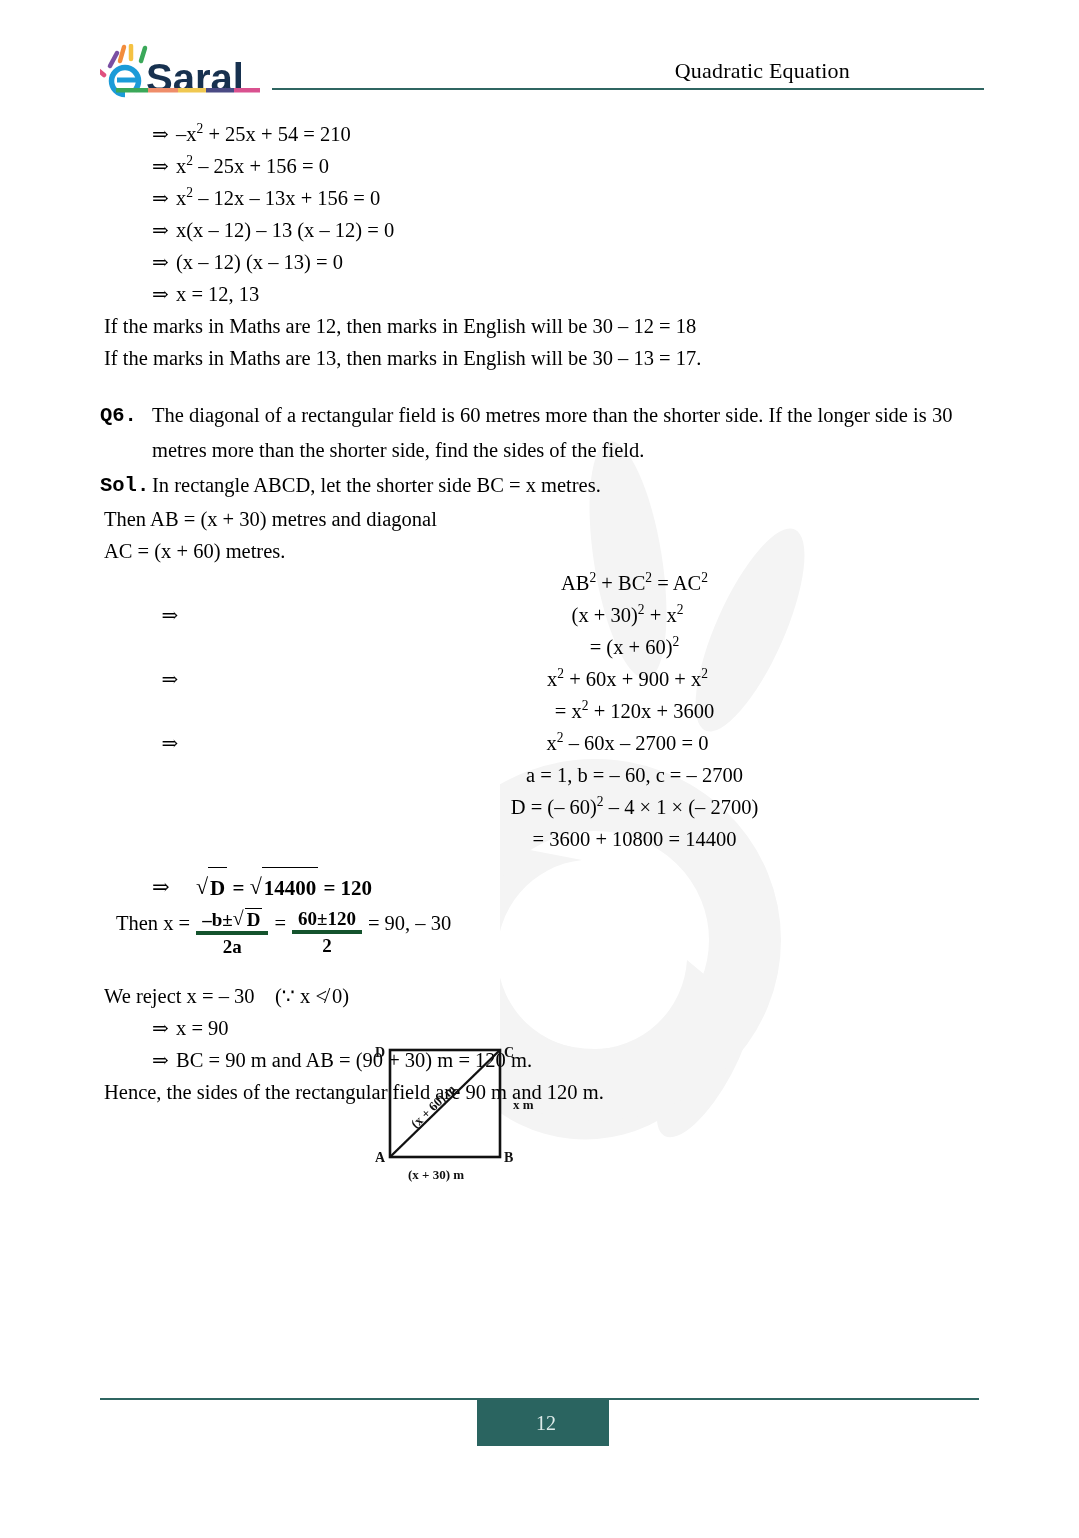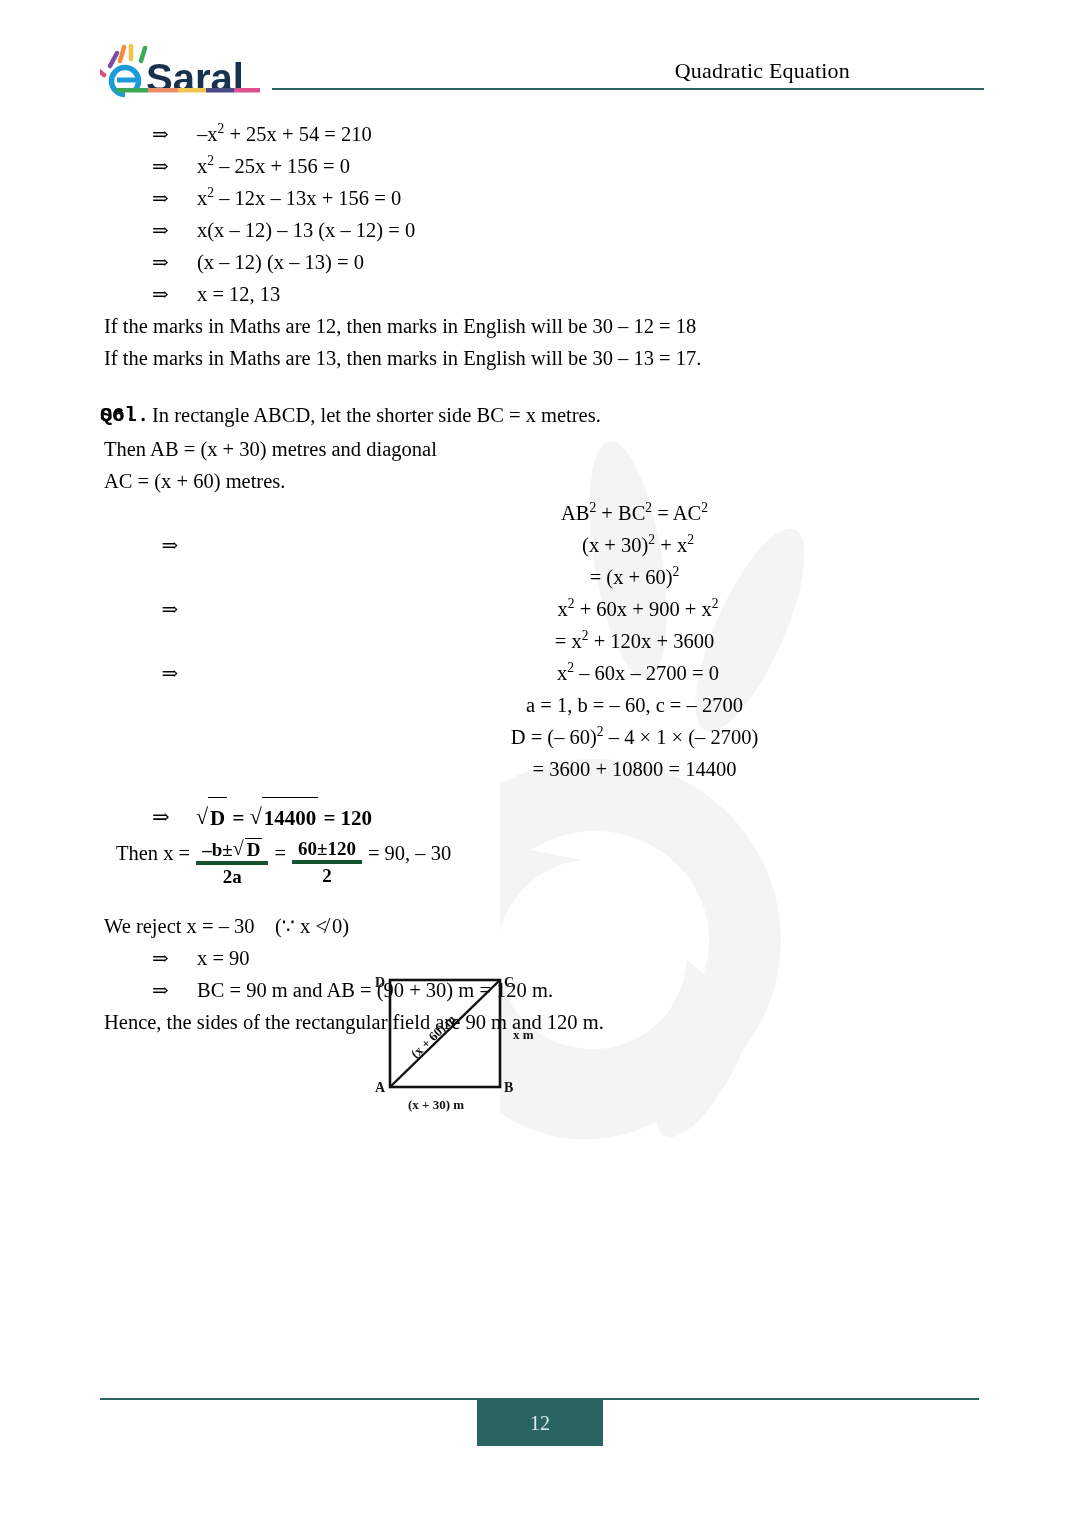--- a/index.html
+++ b/index.html
@@ -83,21 +83,21 @@
   }
   .arrow-line .arw {
     position: absolute;
     left: 152px;
     top: 0;
     width: 36px;
     font-size: 20px;
   }
   .arrow-line .eq {
     display: inline-block;
-    margin-left: 45px;
+    margin-left: 24px;
   }
   .plain {
     padding-left: 92px;
     margin-left: 12px;
   }
   .deep-eq {
     padding-left: 190px;
   }
 
   sup { font-size: 0.66em; vertical-align: super; line-height: 0; }
@@ -210,20 +210,21 @@
     left: 477px;
     top: 2px;
     width: 126px;
     height: 46px;
     background: #2a6460;
     color: #dfeceb;
     font-size: 20px;
     display: flex;
     align-items: center;
     justify-content: center;
+    padding-left: 6px;
   }
 </style>
 </head>
 <body>
 
 <div class="page">
 
   <svg class="watermark" viewBox="0 0 540 720" xmlns="http://www.w3.org/2000/svg">
     <g fill="#f4f4f4">
       <ellipse cx="128" cy="140" rx="34" ry="120" transform="rotate(-9 128 140)"></ellipse>
@@ -292,20 +293,21 @@
       </div>
     </div>
 
     <div class="row plain">If the marks in Maths are 12, then marks in English will be 30 – 12 = 18</div>
     <div class="row plain">If the marks in Maths are 13, then marks in English will be 30 – 13 = 17.</div>
 
     <div style="height:24px"></div>
 
     <div class="qrow">
       <span class="qtag">Q6.</span>
+      <span class="qtext">The diagonal of a rectangular field is 60 metres more than the shorter side. If the longer side is 30 metres more than the shorter side, find the sides of the field.</span>
     </div>
 
     <div class="qrow">
       <span class="qtag">Sol.</span>
       <span class="qtext">In rectangle ABCD, let the shorter side BC = x metres.</span>
     </div>
     <div class="row plain">Then AB = (x + 30) metres and diagonal</div>
     <div class="row plain">AC = (x + 60) metres.</div>
 
     <div style="position:relative;text-align:center;">

